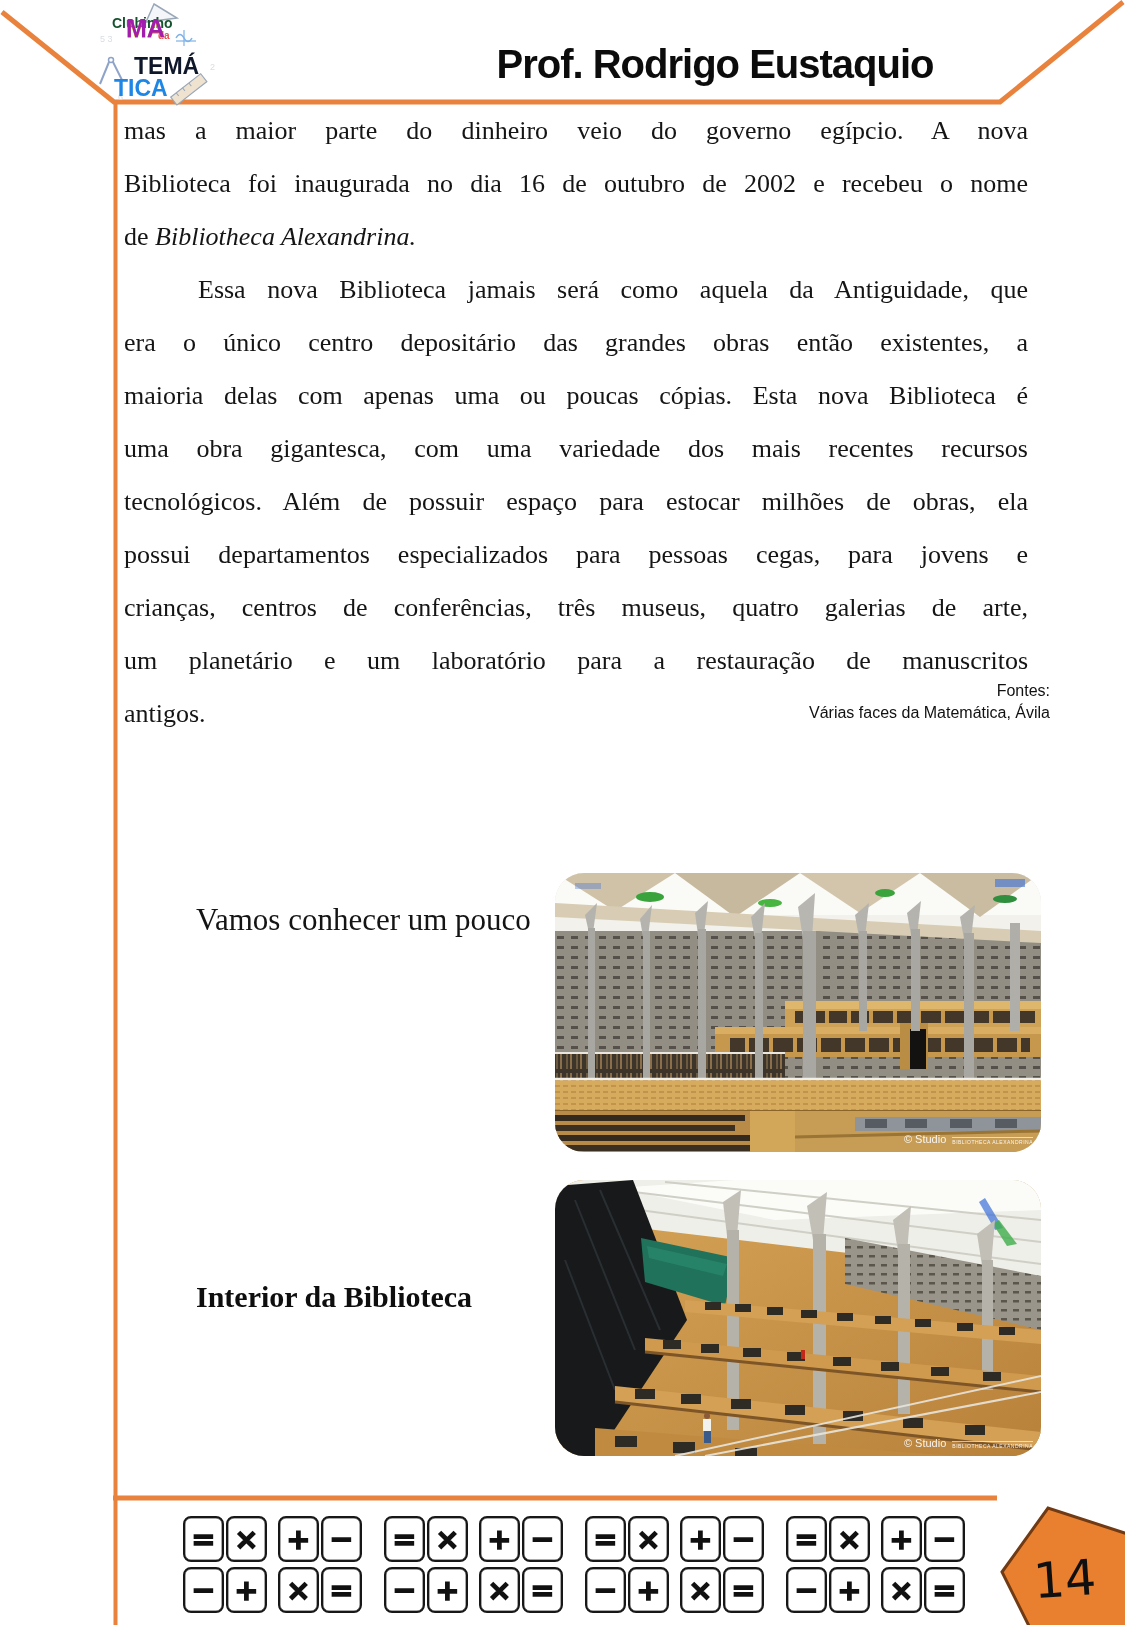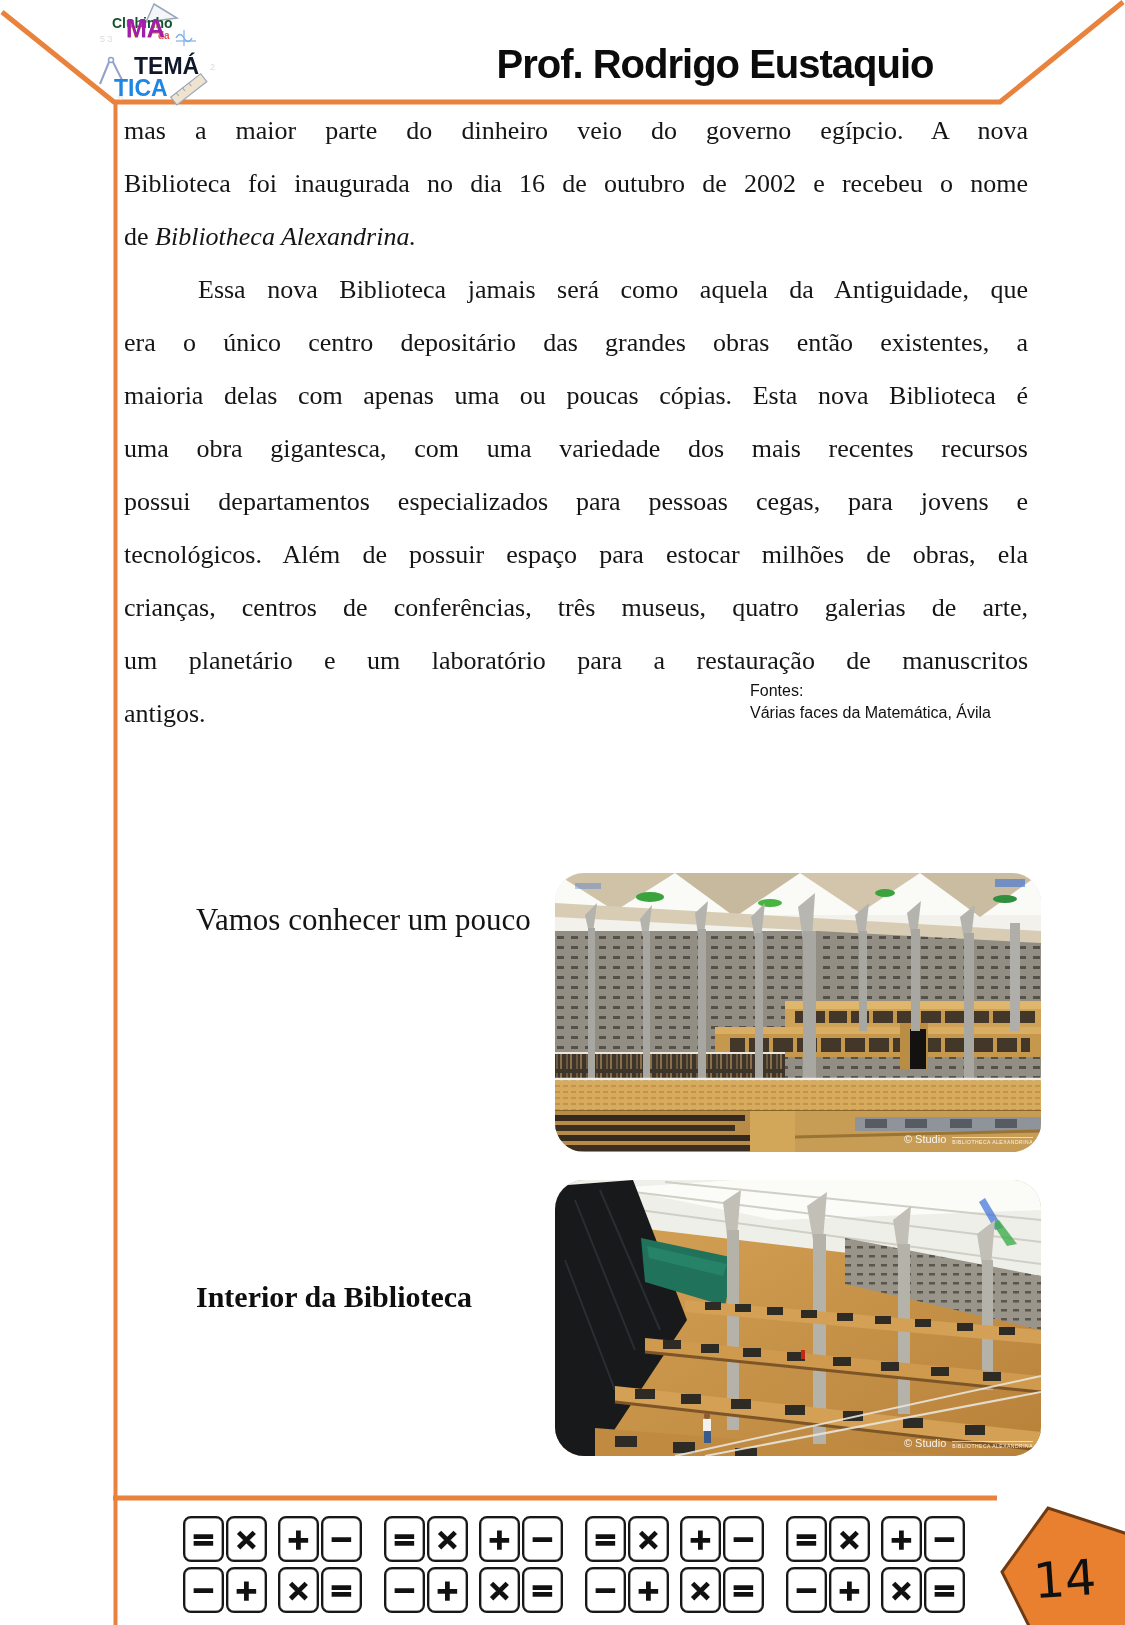--- a/index.html
+++ b/index.html
@@ -23,21 +23,21 @@
 
   
   .text-block{position:absolute;left:124px;top:104px;width:904px;}
   .line{height:53px;line-height:53px;font-size:26px;text-align:justify;text-align-last:justify;
         overflow:hidden;white-space:nowrap;}
   .line.plain{text-align-last:left;}
   .line.indent{padding-left:74px;}
   .line .it{font-style:italic;}
 
   .fontes{position:absolute;left:750px;top:680px;width:300px;
-    font-family:"Liberation Sans",sans-serif;font-size:16px;color:#111;line-height:22px;}
+    font-family:"Liberation Sans",sans-serif;font-size:16px;color:#111;line-height:22px;text-align:right;}
 
   .caption-vamos{position:absolute;left:196px;top:902px;font-size:31px;color:#141414;}
   .caption-interior{position:absolute;left:196px;top:1280px;font-size:30px;font-weight:bold;color:#0e0e0e;}
 
   
   .photo{position:absolute;left:555px;width:486px;overflow:hidden;background:#ddd;border-radius:29px;}
   .photo1{top:873px;height:279px;}
   .photo2{top:1180px;height:276px;}
   .photo svg{display:block;}
   .watermark{position:absolute;right:8px;bottom:7px;color:#fff;opacity:.9;
@@ -100,22 +100,22 @@
   <div class="header-title">Prof. Rodrigo Eustaquio</div>
 
   <div class="text-block">
     <div class="line">mas a maior parte do dinheiro veio do governo egípcio. A nova</div>
     <div class="line">Biblioteca foi inaugurada no dia 16 de outubro de 2002 e recebeu o nome</div>
     <div class="line plain"><span>de </span><span class="it">Bibliotheca Alexandrina.</span></div>
     <div class="line indent">Essa nova Biblioteca jamais será como aquela da Antiguidade, que</div>
     <div class="line">era o único centro depositário das grandes obras então existentes, a</div>
     <div class="line">maioria delas com apenas uma ou poucas cópias. Esta nova Biblioteca é</div>
     <div class="line">uma obra gigantesca, com uma variedade dos mais recentes recursos</div>
+    <div class="line">tecnológicos. Além de possuir espaço para estocar milhões de obras, ela</div>
     <div class="line">possui departamentos especializados para pessoas cegas, para jovens e</div>
-    <div class="line">tecnológicos. Além de possuir espaço para estocar milhões de obras, ela</div>
     <div class="line">crianças, centros de conferências, três museus, quatro galerias de arte,</div>
     <div class="line">um planetário e um laboratório para a restauração de manuscritos</div>
     <div class="line plain">antigos.</div>
   </div>
 
   <div class="fontes">
     <div>Fontes:</div>
     <div>Várias faces da Matemática, Ávila</div>
   </div>
 

